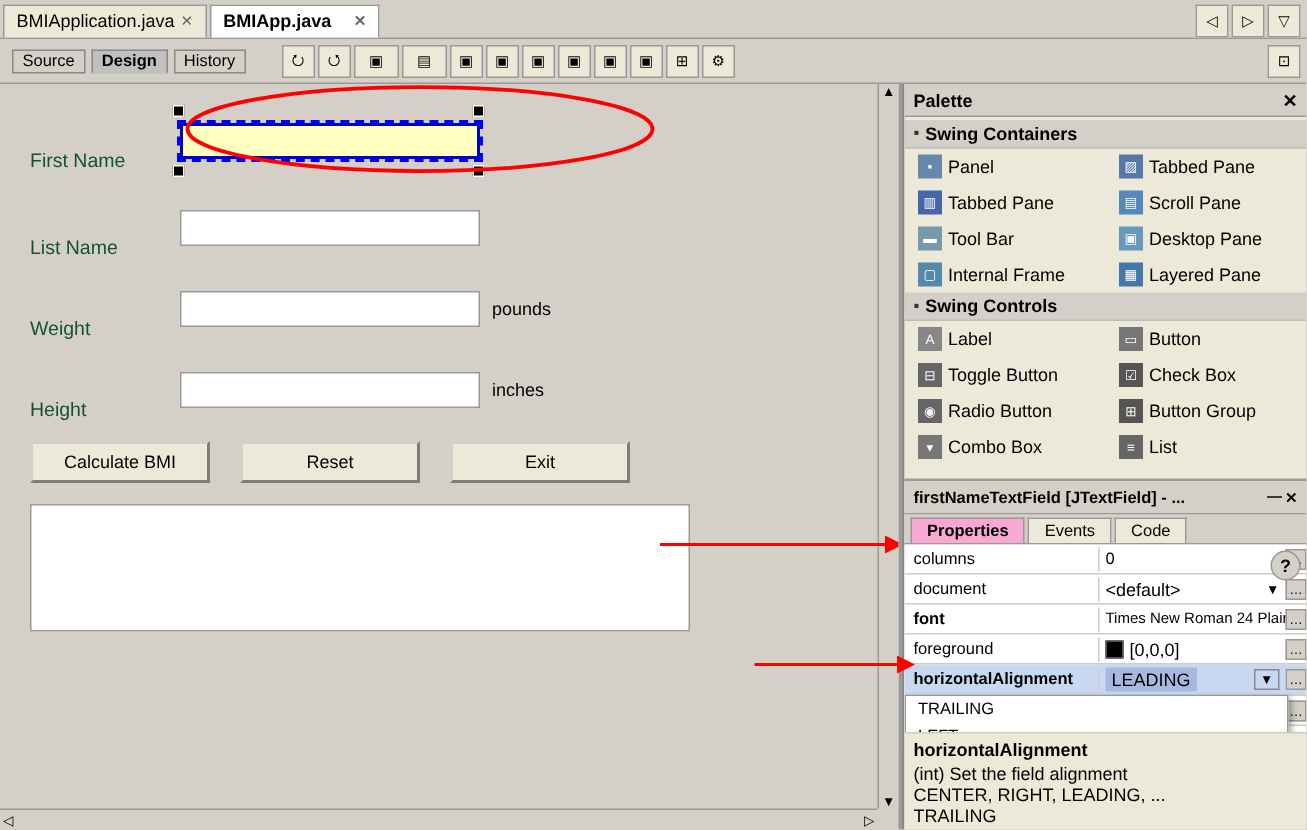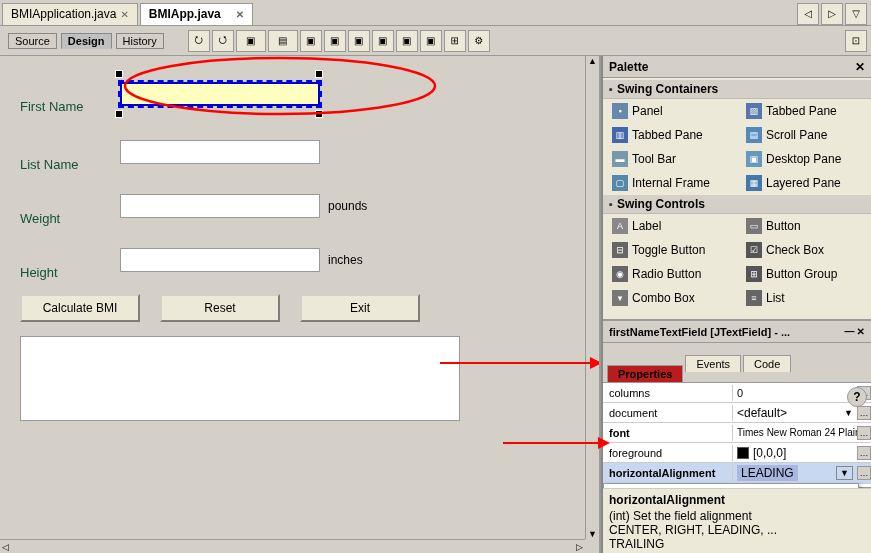--- a/index.html
+++ b/index.html
@@ -249,23 +249,22 @@
     }
     .props-tab {
       padding: 2px 10px;
       background: #ece9d8;
       border: 1px solid #999;
       border-bottom: none;
       cursor: pointer;
       font-size: 11px;
     }
     .props-tab.active {
-      background: #b91c1c;
-      font-weight: bold;
-      margin-top: 20px;
+      background: #f9a8d4;
+      font-weight: bold;
     }
     .props-row {
       display: flex;
       align-items: center;
       border-bottom: 1px solid #ccc;
       min-height: 20px;
       position: relative;
     }
     .props-row.highlighted {
       background: #c8d8f0;

